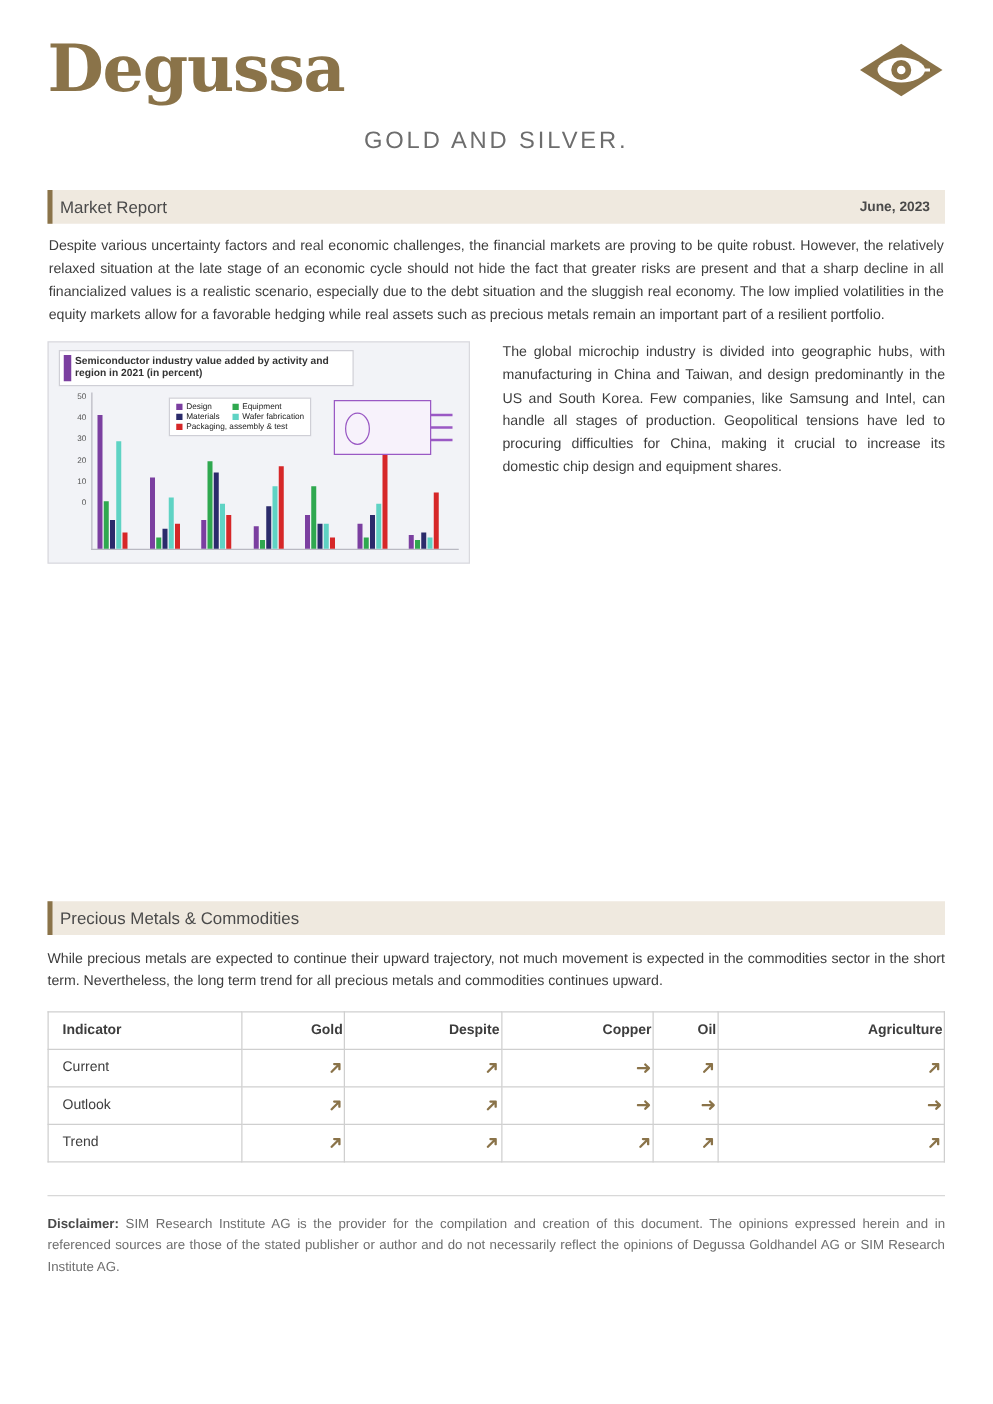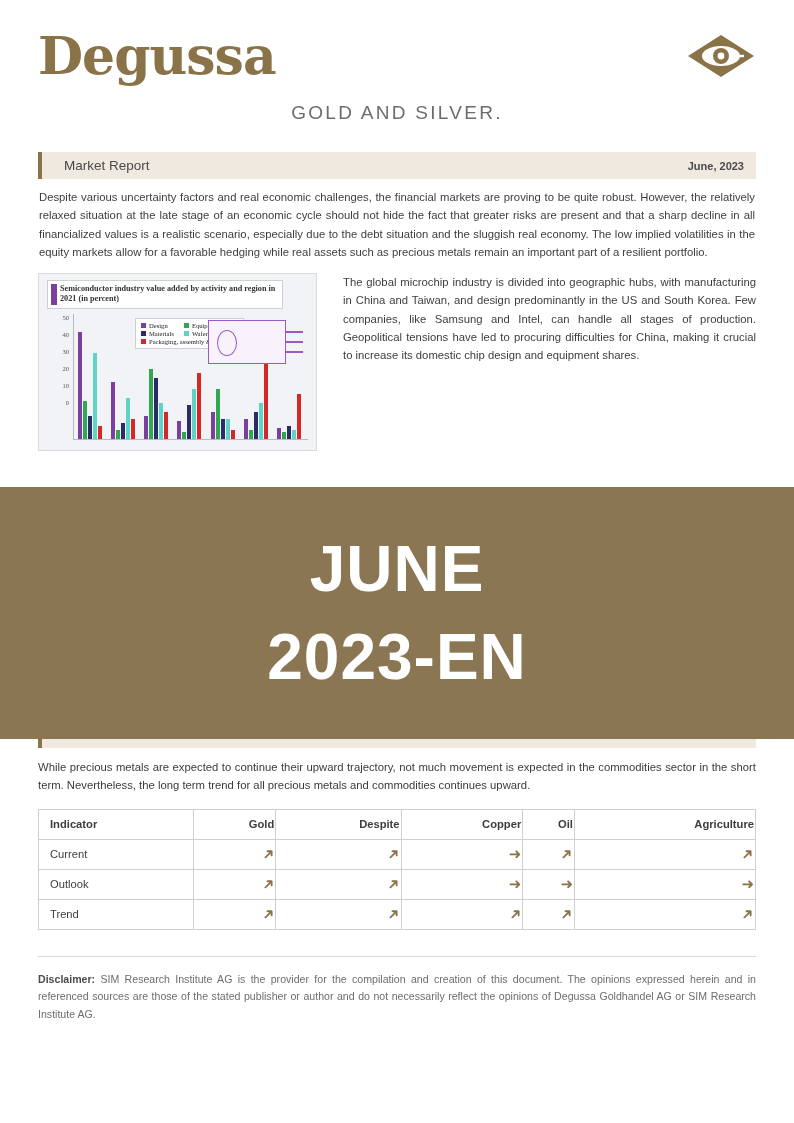--- a/index.html
+++ b/index.html
@@ -61,21 +61,21 @@
   .section-bar::before {
     content: "";
     position: absolute;
     left: 0; top: 0; bottom: 0;
     width: 4px;
     background: #8a7349;
   }
   .section-title {
     font-size: 13.5px;
     color: #4a4a4a;
-    padding-left: 26px;
+    padding-left: 10px;
   }
   .section-date {
     font-size: 11px;
     font-weight: bold;
     color: #4a4a4a;
   }
 
   
   .para {
     font-size: 11.3px;
@@ -87,27 +87,26 @@
   }
 
   
   .highlights-row {
     display: flex;
     gap: 26px;
     margin-top: 12px;
     align-items: flex-start;
   }
   .chart-box {
-    width: 279px;
+    width: 338px;
     height: 178px;
     background: #f2f3f7;
     border: 1px solid #d9d9de;
     position: relative;
     overflow: hidden;
-    font-family: Liberation Serif, serif;
   }
   .chart-title {
     position: absolute;
     left: 8px; top: 6px;
     width: 236px;
     background: #ffffff;
     border: 1px solid #cfcfd6;
     font-size: 8.2px;
     font-weight: bold;
     color: #333;
@@ -416,18 +415,14 @@
   </table>
 
   <div class="footer-rule"></div>
   <div class="footer">
     <div class="footer-right">
       <b>Disclaimer:</b>
       <span>SIM Research Institute AG is the provider for the compilation and creation of this document. The opinions expressed herein and in referenced sources are those of the stated publisher or author and do not necessarily reflect the opinions of Degussa Goldhandel AG or SIM Research Institute AG.</span>
     </div>
   </div>
 
-  <div class="overlay">
-    <div class="overlay-line">JUNE</div>
-    <div class="overlay-line">2023-EN</div>
-  </div>
 
 </div>
 
 </body></html>

